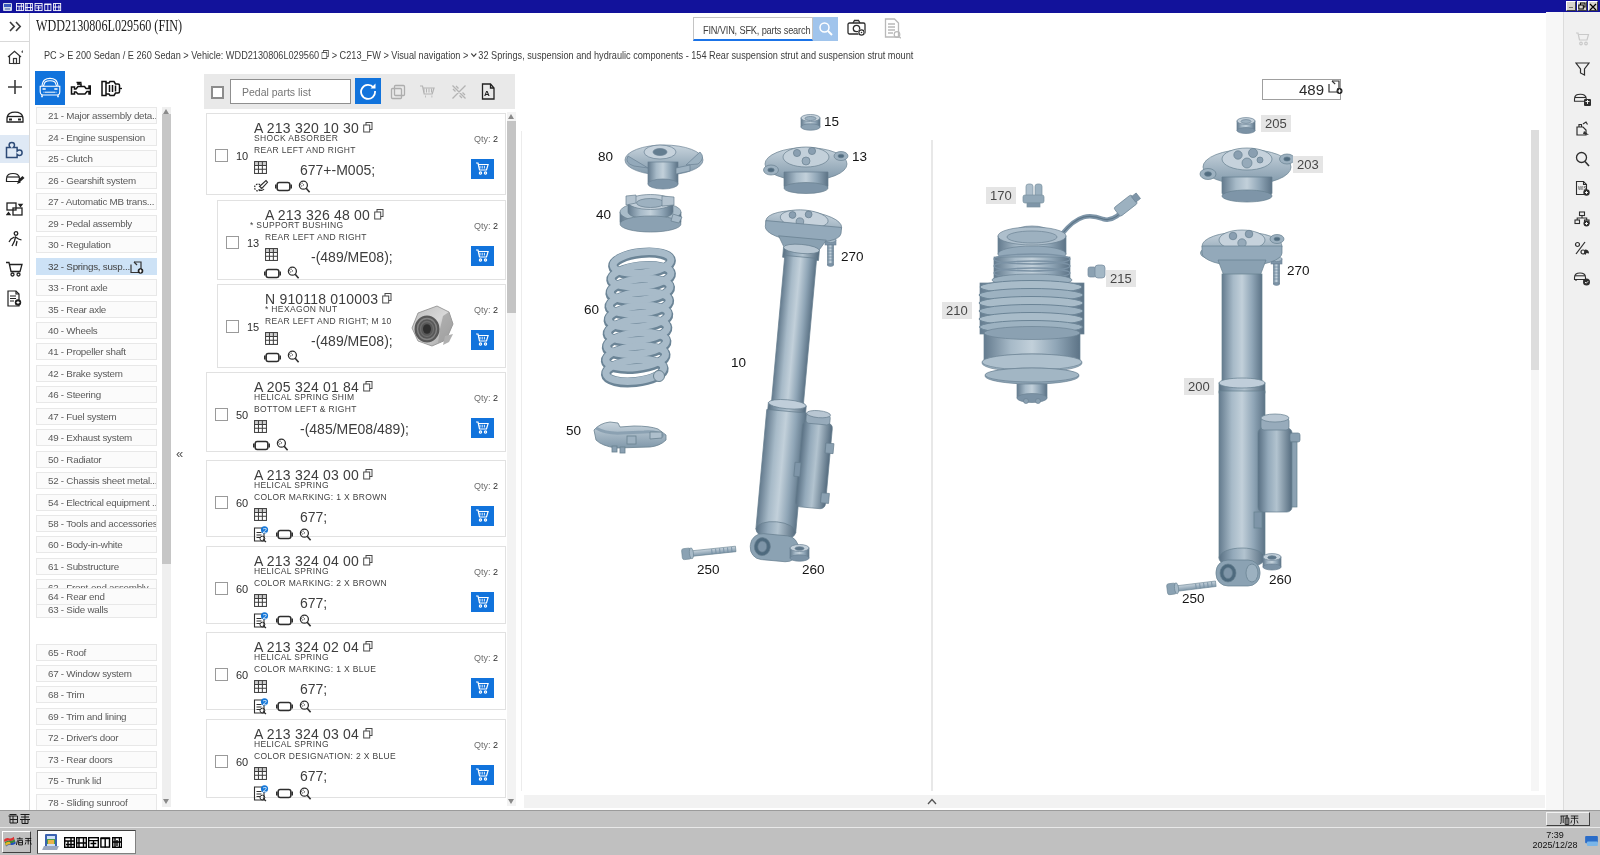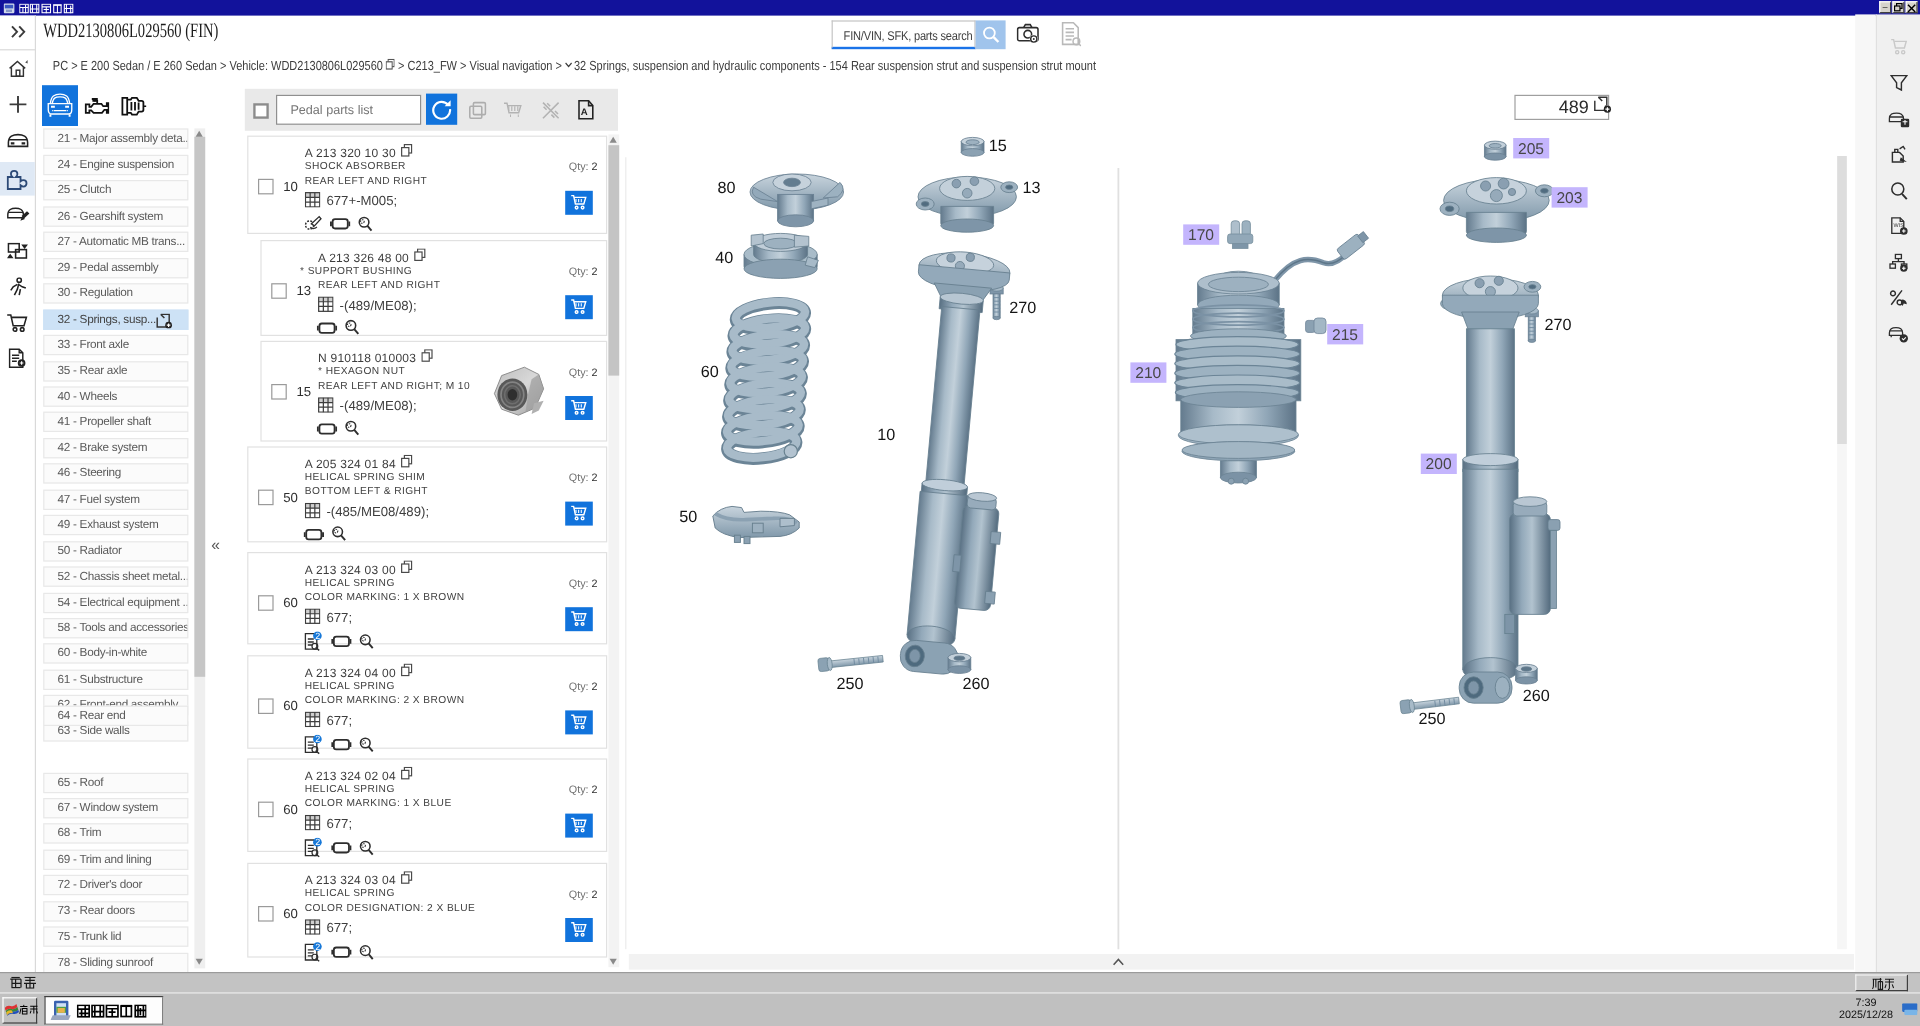--- a/index.html
+++ b/index.html
@@ -40,23 +40,23 @@
 .sb-up { border-bottom:5px solid #8a8a8a; }
 .sb-dn { border-top:5px solid #8a8a8a; }
 
 #ptoolbar { position:absolute; left:204px; top:74px; width:311px; height:35px; background:#e9e9e9; }
 #pfilter { position:absolute; left:230px; top:79px; width:121px; height:25px; background:#fff;
   border:1px solid #8f8f8f; }
 #pfilter span { position:absolute; left:11px; top:6px; font-size:10.5px; color:#757575; }
 #prefresh { position:absolute; left:355px; top:78px; width:26px; height:26px; background:#1173dc; }
 .card { position:absolute; background:#fff; border:1px solid #e1e1e1; width:300px; }
 .card .num { position:absolute; font-size:11px; color:#2e2e2e; }
-.card .pn { position:absolute; font-size:10px; color:#3d3d3d; letter-spacing:0.2px; white-space:nowrap;}
+.card .pn { position:absolute; font-size:14px; color:#3d3d3d; letter-spacing:0.2px; white-space:nowrap;}
 .card .nm { position:absolute; font-size:8.5px; color:#424242; letter-spacing:0.35px; white-space:nowrap;}
-.card .code { position:absolute; font-size:11px; color:#3d3d3d; white-space:nowrap;}
+.card .code { position:absolute; font-size:14px; color:#3d3d3d; white-space:nowrap;margin-left:28px;}
 .card .qty { position:absolute; font-size:9px; color:#6e6e6e; }
 .cartbtn { position:absolute; width:23px; height:20px; background:#1173dc; }
 .chk { position:absolute; width:13px; height:13px; background:#fff; border:1px solid #9a9a9a; }
 
 #rightstrip { position:absolute; left:1563px; top:12px; width:37px; height:798px;
   background:#f0f0f0; border-left:1px solid #dcdcdc; }
 #midstrip { position:absolute; left:1546px; top:12px; width:17px; height:798px; background:#f7f7f7; }
 
 #statusbar { position:absolute; left:0; top:810px; width:1600px; height:17px;
   background:#c3c3c3; border-top:1px solid #9b9b9b; }
@@ -65,21 +65,21 @@
 #startbtn { position:absolute; left:2px; top:3px; width:29px; height:22px; background:#c0c0c0;
   border:1px solid #404040; border-top-color:#fff; border-left-color:#fff; }
 #taskbtn { position:absolute; left:37px; top:2px; width:99px; height:24px; background:#fdfdfd;
   border:1px solid #808080; border-top-color:#404040; border-left-color:#404040; }
 #refreshbtn { position:absolute; left:1546px; top:812px; width:44px; height:14px; background:#c9c9c9;
   border:1px solid #404040; border-top-color:#f2f2f2; border-left-color:#f2f2f2; }
 #clock { position:absolute; left:1526px; top:830px; width:58px; height:24px;
   font-size:9px; color:#111; text-align:center; }
 
 .dlab { position:absolute; font-size:13.5px; color:#141414; }
-.dchip { position:absolute; font-size:13px; color:#474747; background:#c4b5fd; padding:0 4px;
+.dchip { position:absolute; font-size:13px; color:#474747; background:#e5e5e5; padding:0 4px;
   height:17px; line-height:17px; }
 </style>
 </head>
 <body>
 <div id="titlebar">
   <svg class="abs" style="left:3px;top:2px" width="10" height="10" viewBox="0 0 10 10">
       <rect x="0" y="1" width="9" height="8" rx="1" fill="#cfd8ea"></rect>
       <rect x="1" y="2" width="7" height="3" fill="#3a57c0"></rect>
       <rect x="2" y="6" width="5" height="2" fill="#8898c8"></rect>
     </svg>

